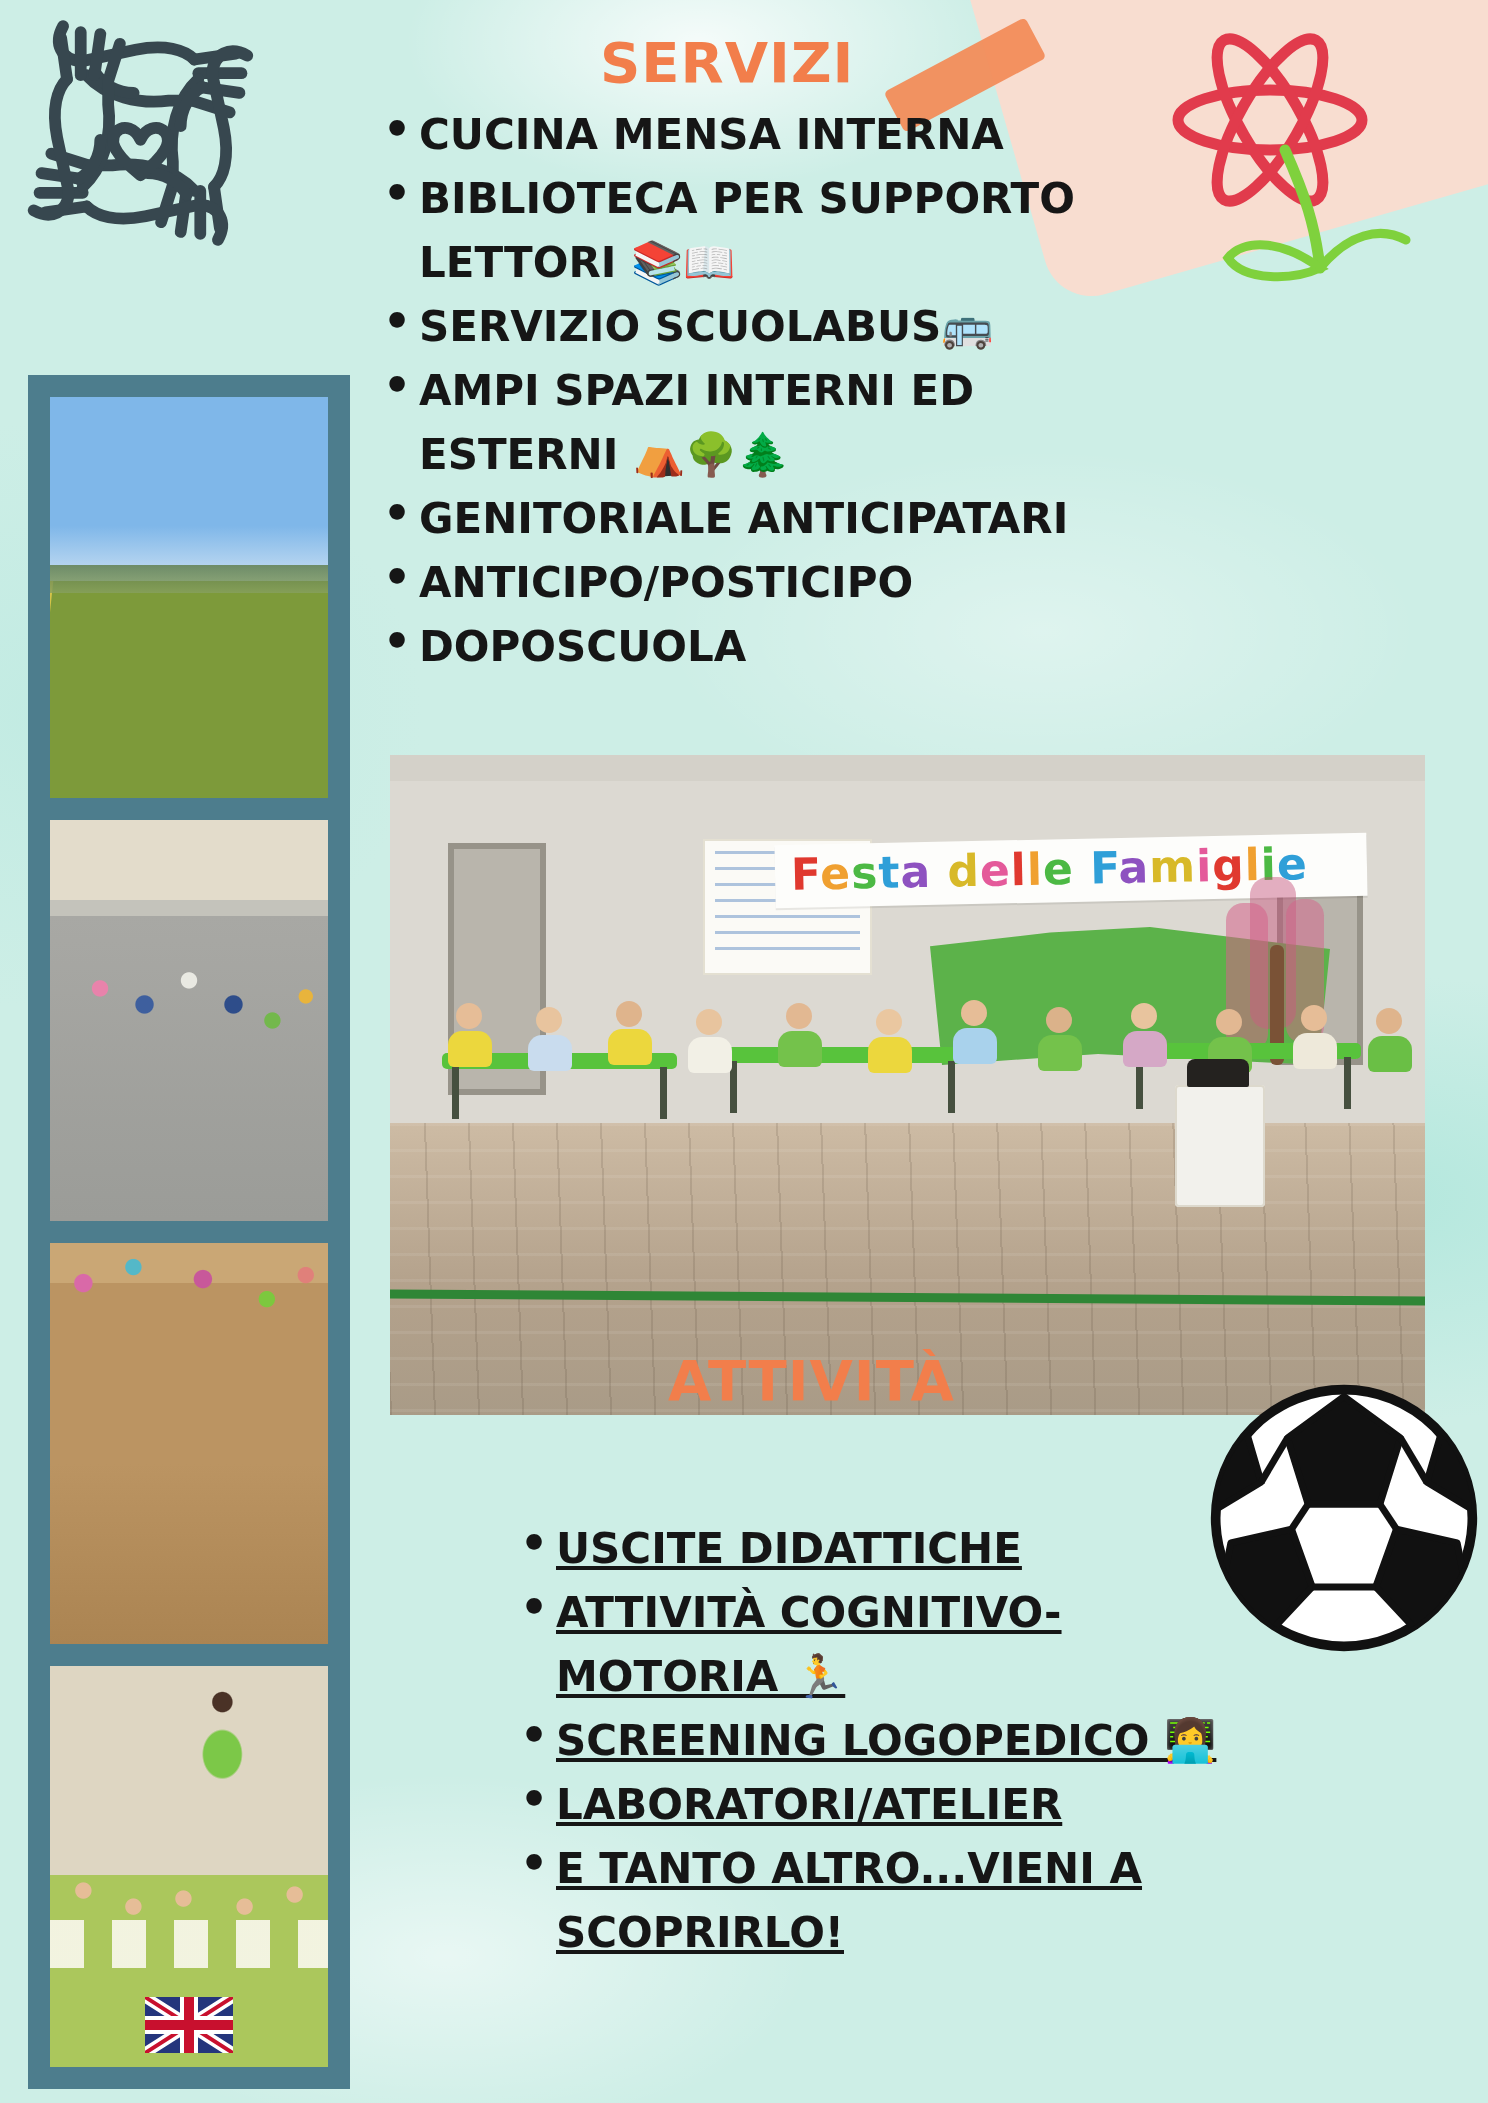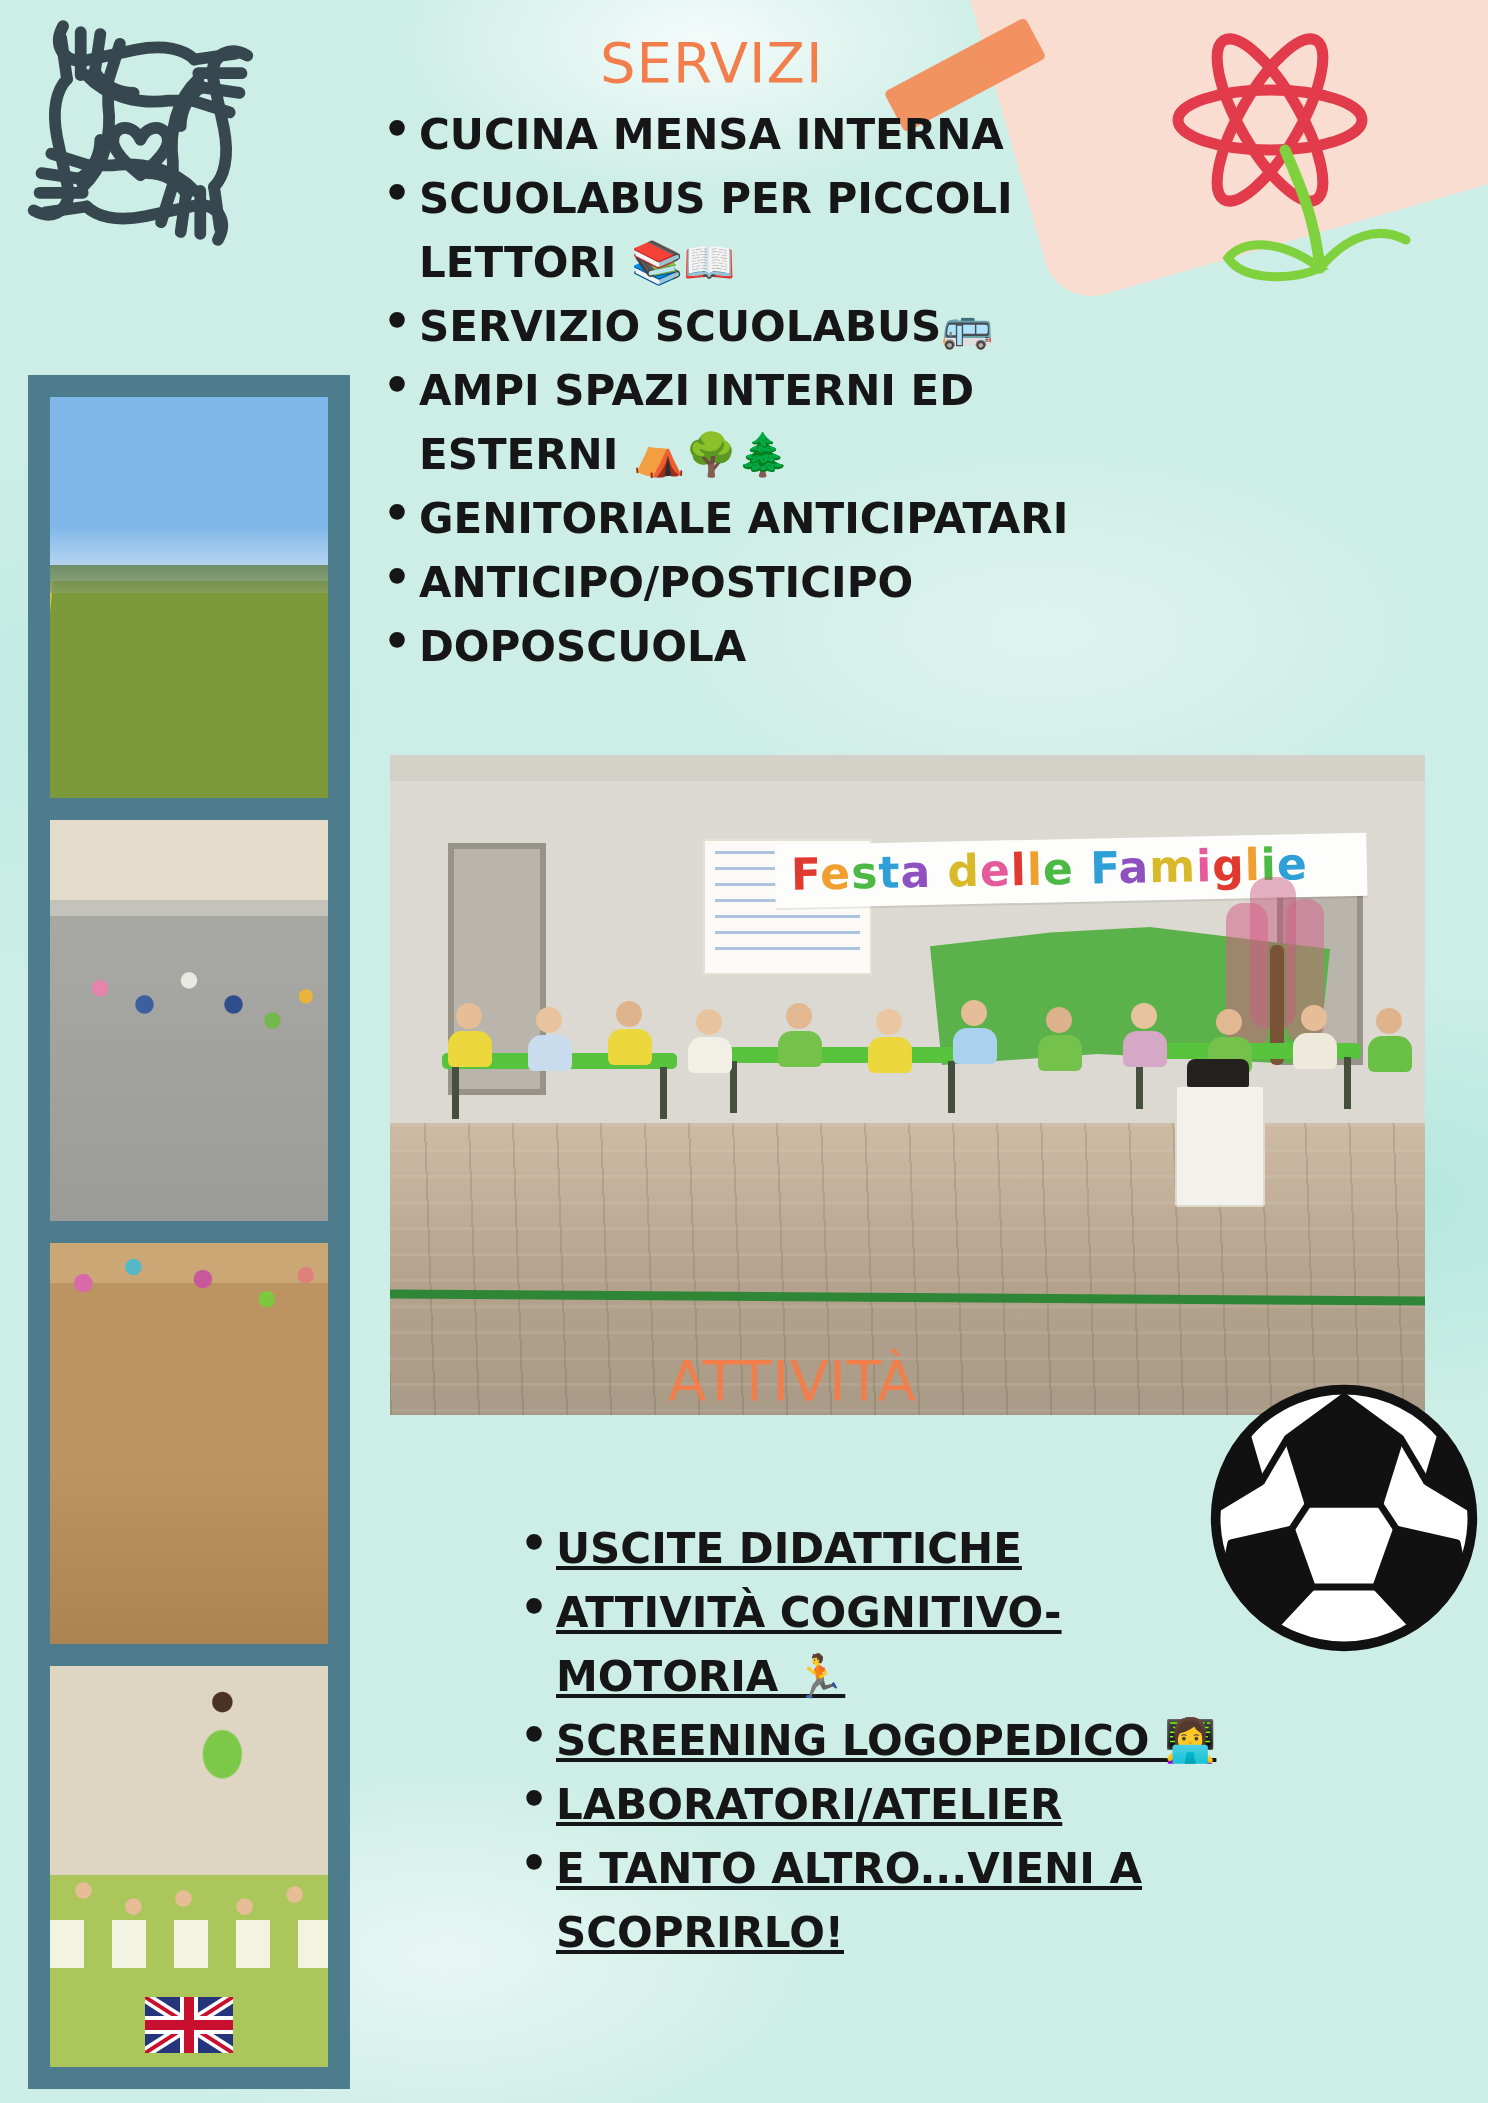--- a/index.html
+++ b/index.html
@@ -8,21 +8,21 @@
     font-family:"DejaVu Sans", sans-serif;
     background:
       radial-gradient(420px 210px at 47% 2%, rgba(255,255,255,.8), transparent 70%),
       radial-gradient(520px 260px at 30% 93%, rgba(255,255,255,.55), transparent 70%),
       radial-gradient(640px 320px at 92% 57%, rgba(158,226,214,.55), transparent 70%),
       radial-gradient(520px 420px at 4% 34%, rgba(186,233,224,.6), transparent 70%),
       radial-gradient(540px 260px at 70% 30%, rgba(255,255,255,.35), transparent 70%),
       #cdeee6;
   }
   
-  .title{position:absolute; margin:0; font-weight:400; font-size:56px; color:#f27e4b; letter-spacing:1px; white-space:nowrap;text-align:center;}
+  .title{position:absolute; margin:0; font-weight:700; font-size:56px; color:#f27e4b; letter-spacing:1px; white-space:nowrap;text-align:center;}
   .servizi-title{left:600px; top:30px;}
   .attivita-title{left:668px; top:1348px;}
   .list{position:absolute; list-style:none; margin:0; padding:0; font-weight:700; font-size:42px; color:#161616;}
   .list li{position:relative;}
   .list li::before{content:"\2022"; position:absolute; left:-36px; top:-1px; font-size:44px;}
   .list .ln{display:block; height:64px; line-height:62px; white-space:nowrap;}
   .servizi-list{left:419px; top:104px;}
   .attivita-list{left:556px; top:1518px;text-decoration:underline;}
   
   .hands{position:absolute; left:18px; top:8px;}
@@ -147,21 +147,21 @@
       <path d="M240,268 C268,234 300,226 326,240" stroke-width="9"></path>
     </g>
   </svg>
 
   <h1 class="title servizi-title">SERVIZI</h1>
   <ul class="list servizi-list">
     <li>
         <span class="ln">CUCINA MENSA INTERNA</span>
       </li>
     <li>
-        <span class="ln">SCUOLABUS PER PICCOLI</span>
+        <span class="ln">BIBLIOTECA PER SUPPORTO</span>
         <span class="ln">LETTORI 📚📖</span>
       </li>
     <li>
         <span class="ln">SERVIZIO SCUOLABUS🚌</span>
       </li>
     <li>
         <span class="ln">AMPI SPAZI INTERNI ED</span>
         <span class="ln">ESTERNI ⛺🌳🌲</span>
       </li>
     <li>

